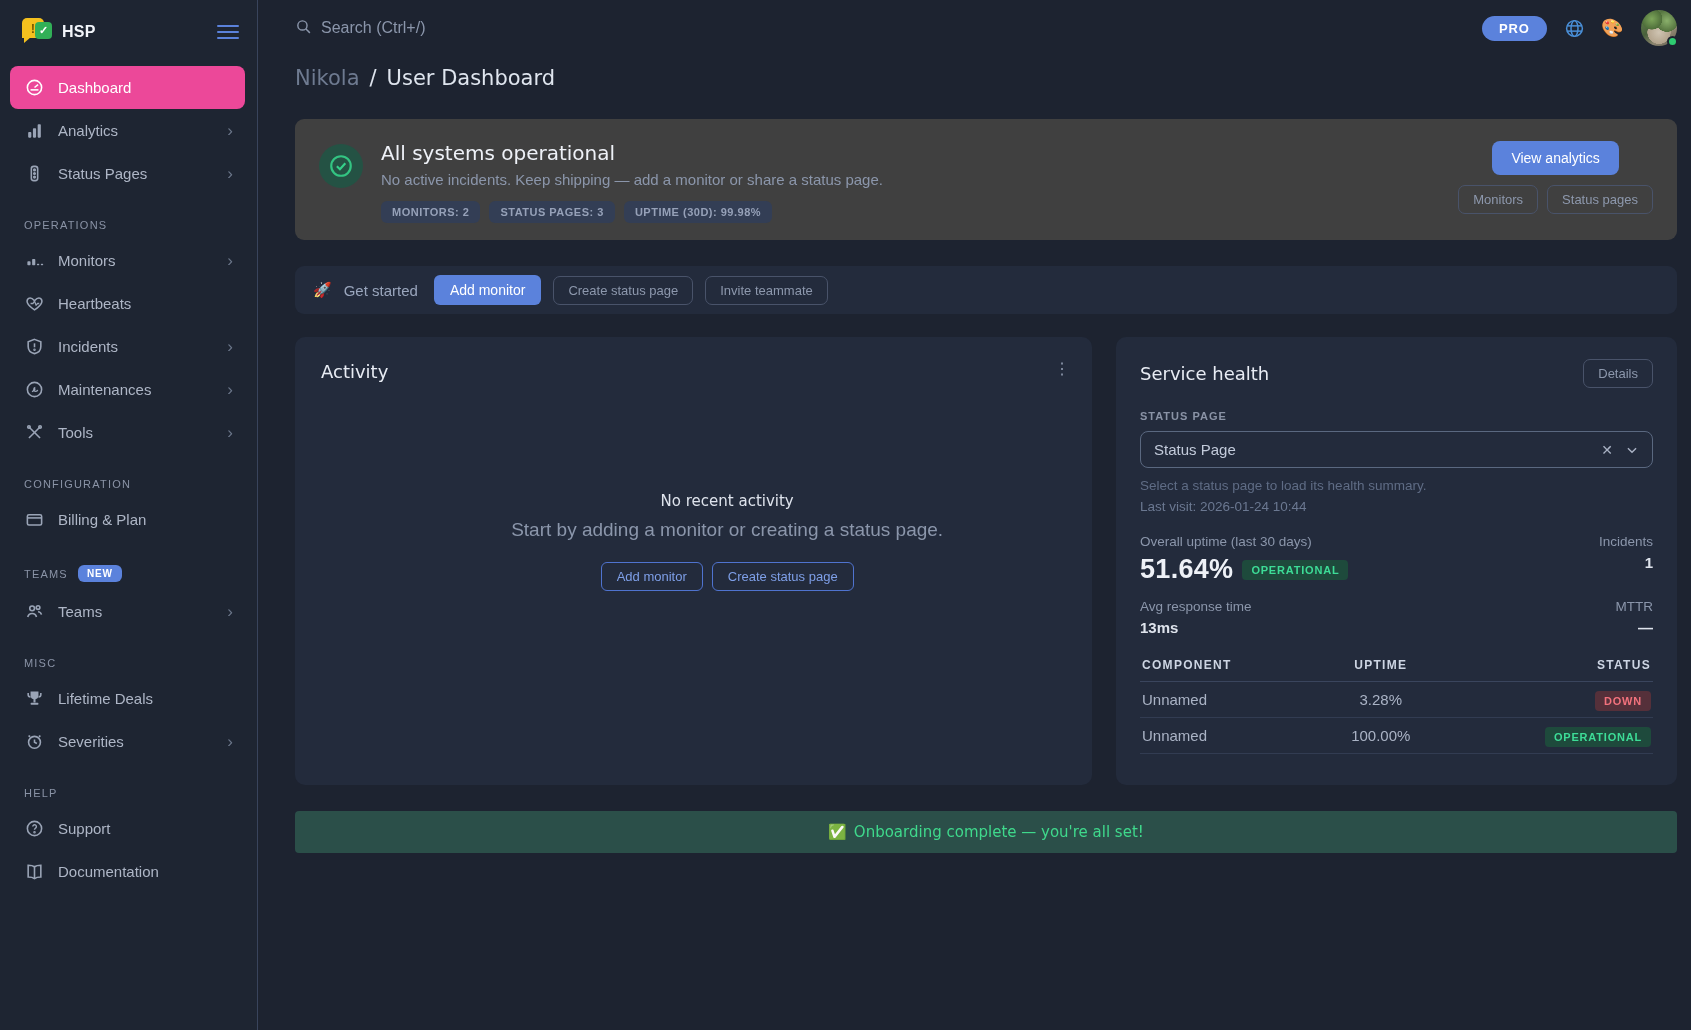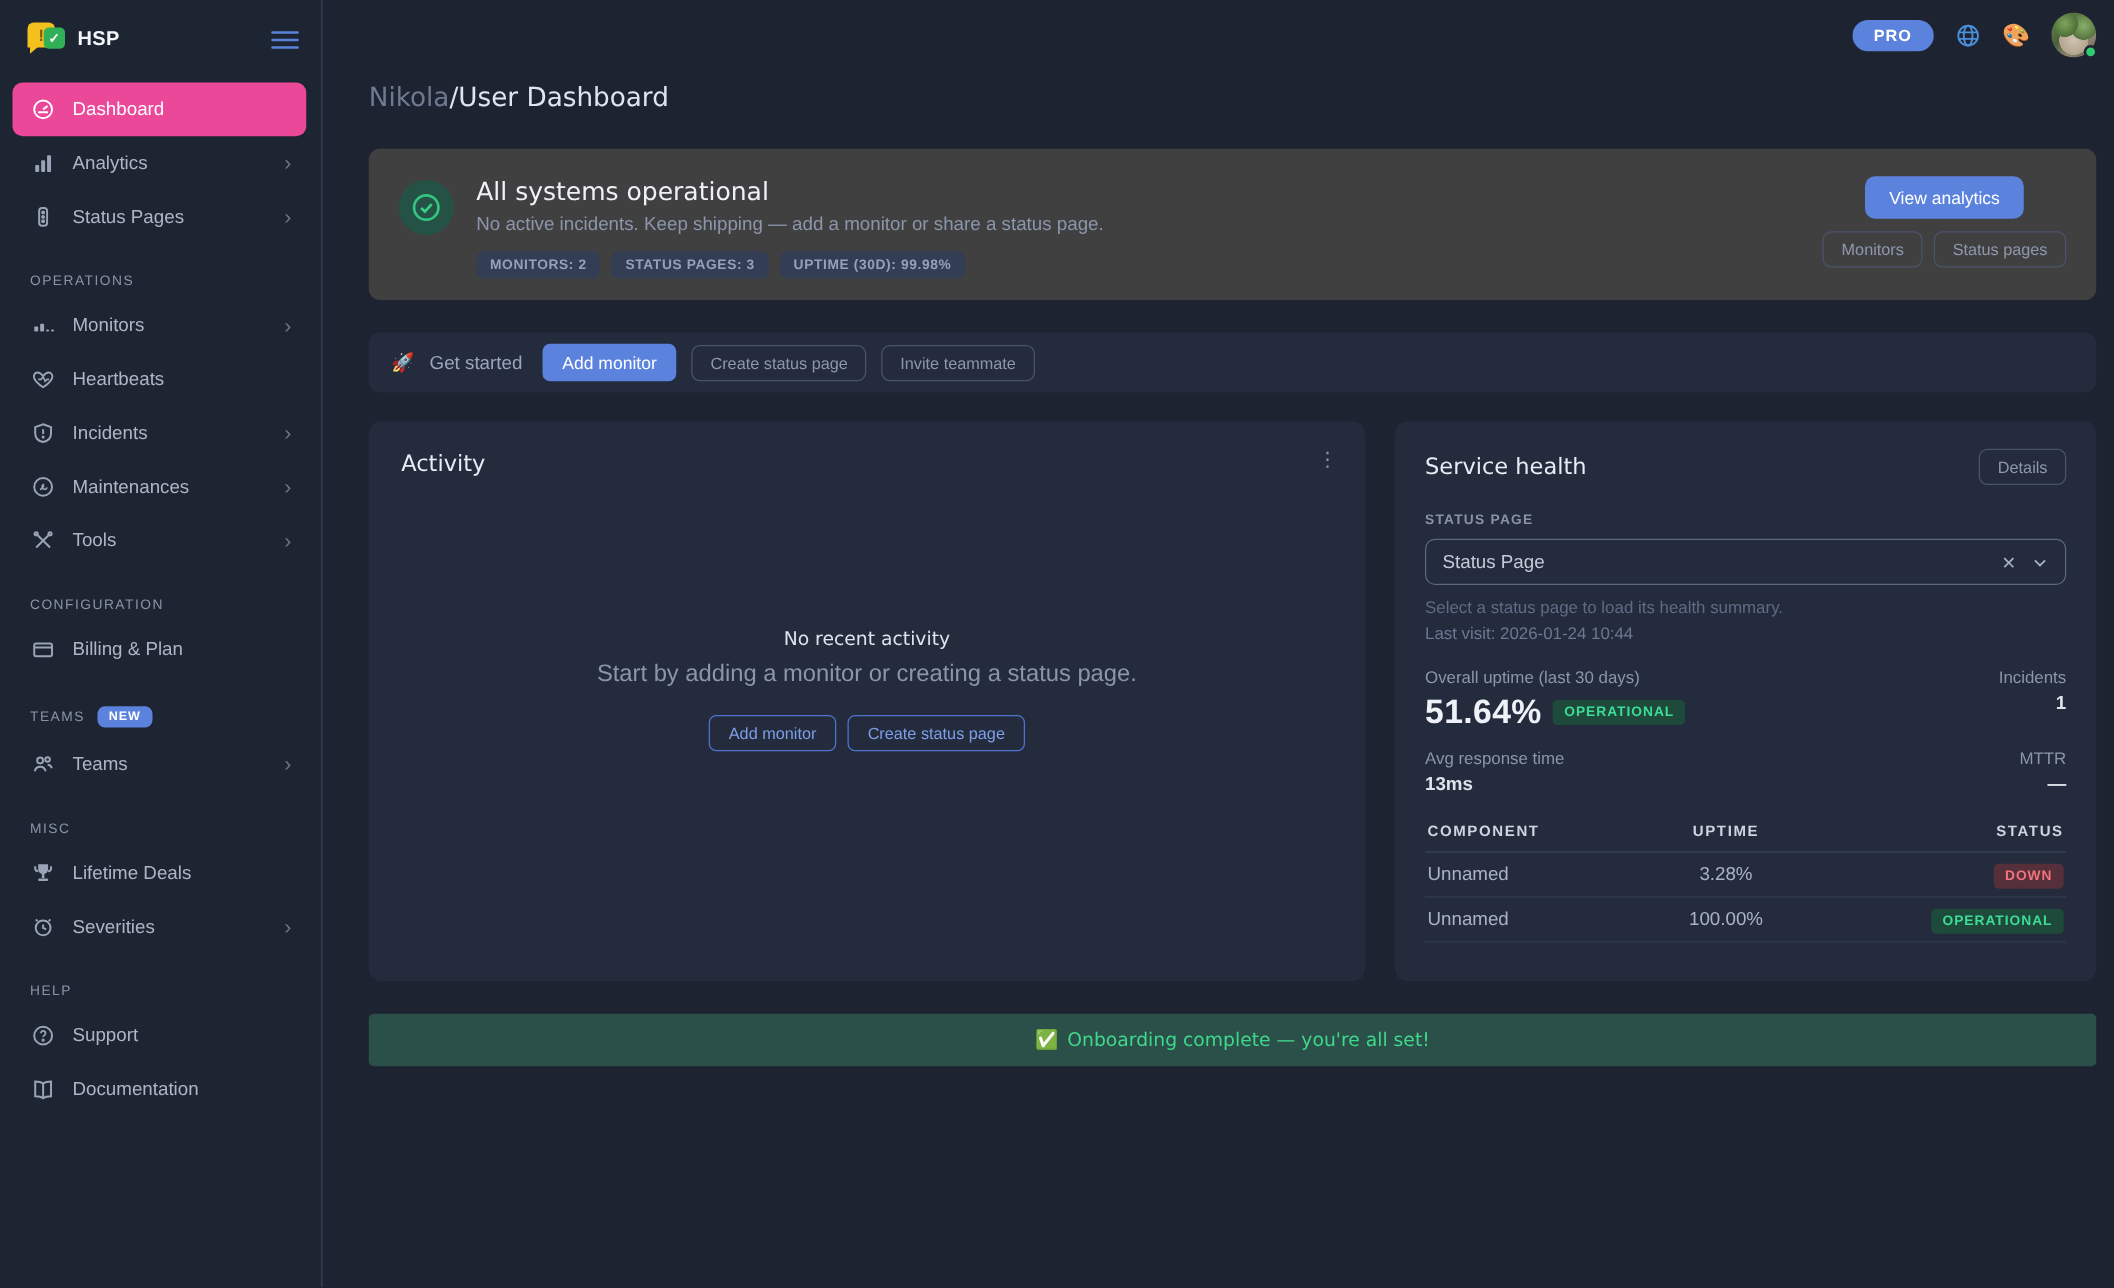--- a/index.html
+++ b/index.html
@@ -86,21 +86,21 @@
       radial-gradient(circle at 30% 25%, #7da65a 0%, #4e6e3a 28%, transparent 29%),
       radial-gradient(circle at 72% 30%, #8ab06b 0%, #55743f 30%, transparent 31%),
       radial-gradient(circle at 50% 62%, #cfc4b2 0%, #b3a48d 40%, transparent 41%),
       linear-gradient(145deg, #6d8f52 0%, #49603b 45%, #8d8570 70%, #5d5a4c 100%);
   }
   .avatar .status-dot {
     position:absolute; right:-1px; bottom:-1px; width:11px; height:11px;
     background:#2ecc71; border-radius:50%; border:2px solid #1d2330;
   }
   
-  .breadcrumb { margin:10px 0 0 0; font-size:21px; font-family:"DejaVu Sans", sans-serif; display:flex; gap:0; align-items:baseline;text-align:center; }
+  .breadcrumb { margin:10px 0 0 0; font-size:21px; font-family:"DejaVu Sans", sans-serif; display:flex; gap:10px; align-items:baseline;text-align:center; }
   .breadcrumb .crumb-parent { color:#6e7a90; cursor:pointer; }
   .breadcrumb .crumb-sep { color:#dfe5ee; }
   .breadcrumb .crumb-current { color:#dfe5ee; }
   
   .hero-card {
     margin-top:29px; background:#404040; border-radius:9px;
     padding:22px 24px 20px 24px; display:flex; gap:18px; height:121px;
   }
   .hero-icon {
     width:44px; height:44px; border-radius:50%; background:#245244; flex:none;
@@ -129,21 +129,21 @@
   .gs-bar {
     margin-top:26px; background:#232b3c; border-radius:9px; height:48px;
     display:flex; align-items:center; padding:0 18px; gap:12px;
   }
   .gs-icon { font-size:15px; }
   .gs-label { color:#9aa6bd; font-size:15px; margin-right:4px; }
   .btn-primary-sm { background:#5b82dc; color:#fff; font-size:14px; border-radius:6px; padding:7px 16px; }
   
   .cards-row { margin-top:23px; display:flex; gap:24px; align-items:stretch; }
   .card { background:#232b3c; border-radius:10px; }
-  .activity-card { flex:1; min-width:0; height:448px; padding:24px 26px; display:flex; flex-direction:column; position:relative; }
+  .activity-card { flex:1; min-width:0; height:448px; padding:24px 26px; display:flex; flex-direction:row; position:relative; }
   .card-title { font-size:18px; color:#e8ecf4; font-family:"DejaVu Sans", sans-serif; }
   .kebab { position:absolute; top:24px; right:22px; color:#8d98ad; font-size:16px; letter-spacing:0; cursor:pointer; line-height:1; }
   .activity-empty { flex:1; display:flex; flex-direction:column; align-items:center; justify-content:center; margin-top:-40px; }
   .empty-title { font-size:15px; color:#dee3ec; font-family:"DejaVu Sans", sans-serif; }
   .empty-sub { margin-top:9px; font-size:19px; color:#8b96ab; }
   .empty-actions { margin-top:21px; display:flex; gap:9px; }
   .btn-outline-blue {
     background:transparent; border:1px solid #4f73cf; color:#7e9fe8;
     font-size:13px; border-radius:6px; padding:6px 15px;
   }
@@ -383,20 +383,29 @@
           </svg>
       </span>
       <span class="nav-label">Documentation</span>
     </div>
   </nav>
 </aside>
 
 <main class="main">
 
   <div class="topbar">
+    <div class="search-wrap">
+      <span>
+        <svg width="17" height="17" viewBox="0 0 24 24" fill="none" stroke="#8b96ab" stroke-width="2">
+            <circle cx="10.5" cy="10.5" r="6.5"></circle>
+            <line x1="15.5" y1="15.5" x2="21" y2="21"></line>
+          </svg>
+      </span>
+      <input class="search-input" type="text" placeholder="Search (Ctrl+/)" style="">
+    </div>
     <div class="topbar-right">
       <span class="pro-pill">PRO</span>
       <span class="globe-btn">
         <svg width="21" height="21" viewBox="0 0 24 24" fill="none" stroke="currentColor" stroke-width="1.7">
             <circle cx="12" cy="12" r="9"></circle>
             <ellipse cx="12" cy="12" rx="4" ry="9"></ellipse>
             <line x1="3.5" y1="9" x2="20.5" y2="9"></line>
             <line x1="3.5" y1="15" x2="20.5" y2="15"></line>
           </svg>
       </span>

